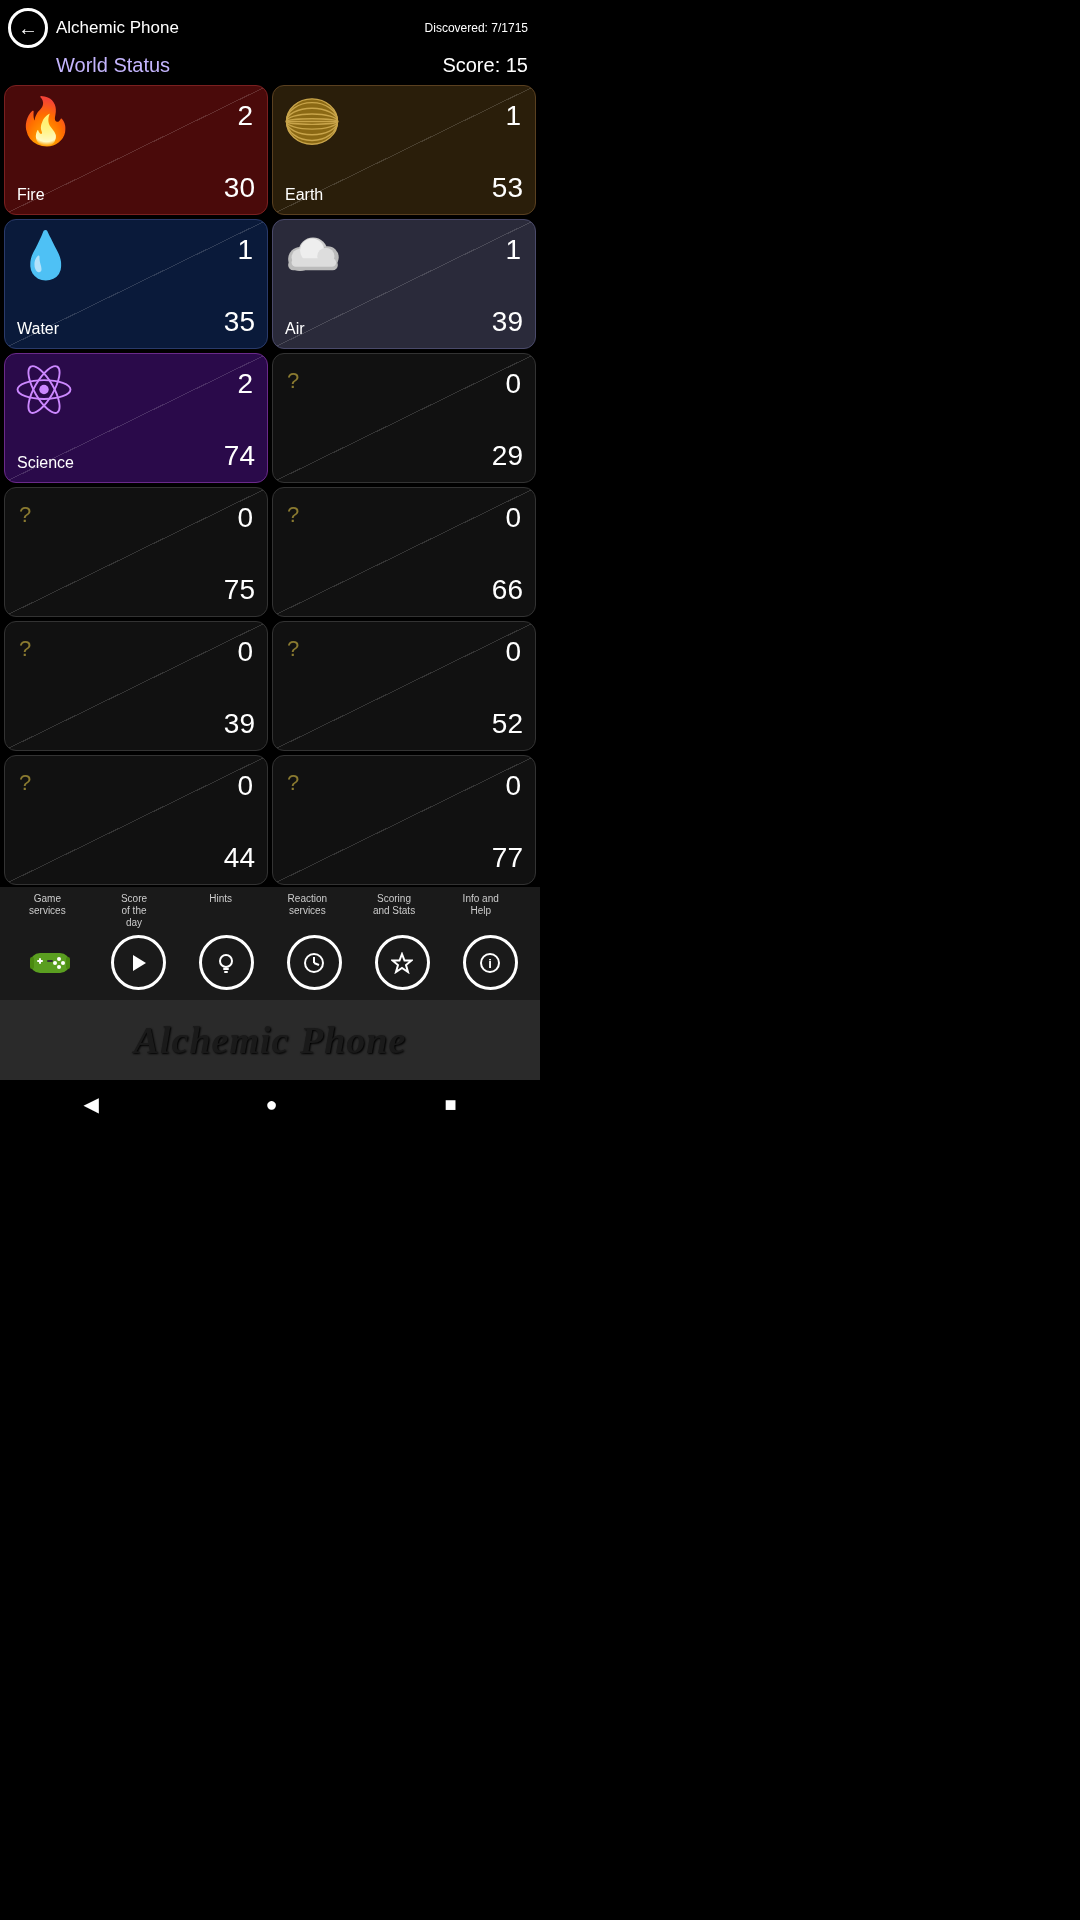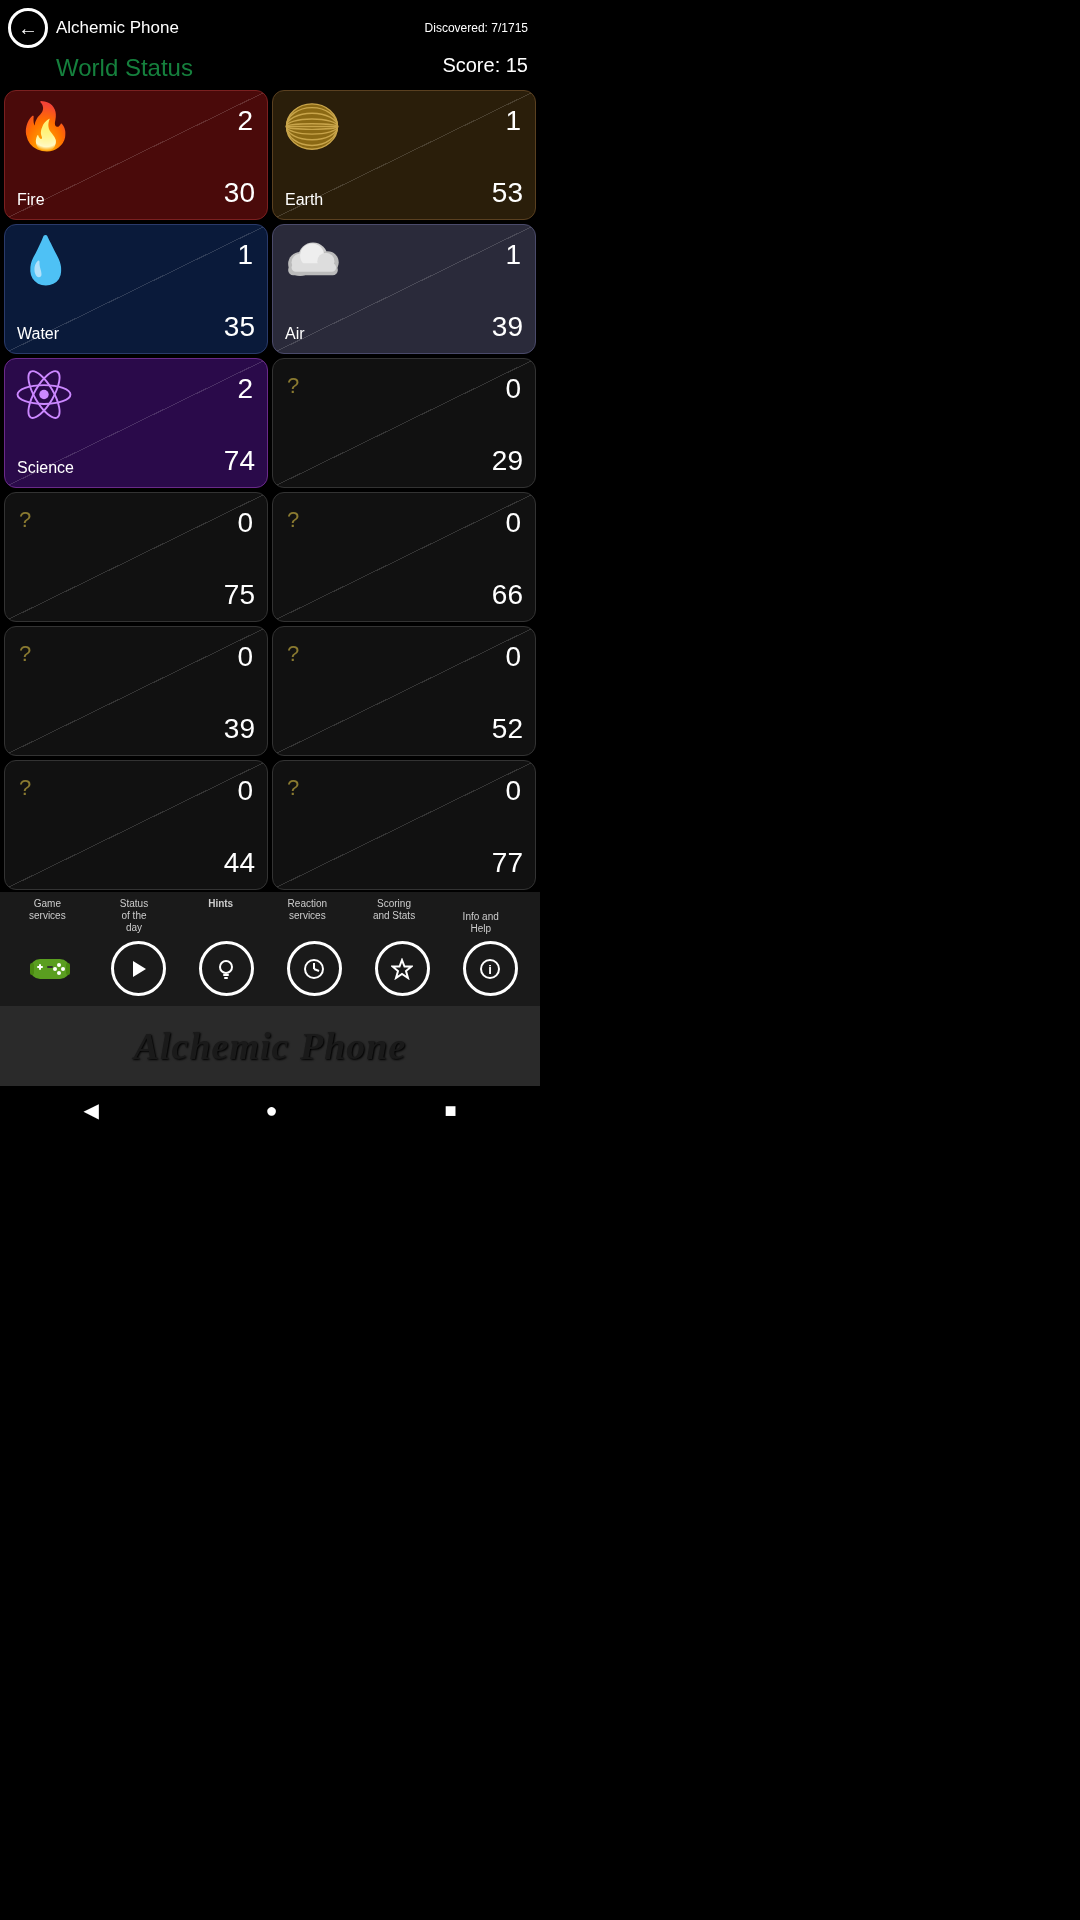--- a/index.html
+++ b/index.html
@@ -45,22 +45,22 @@
       font-size: 12px;
       color: #fff;
     }
 
     .world-score-row {
       display: flex;
       justify-content: space-between;
       padding: 2px 12px 6px 56px;
     }
     .world-status {
-      font-size: 24px;
-      color: #15803d;
+      font-size: 20px;
+      color: #c4b5fd;
       font-weight: normal;
     }
     .score {
       font-size: 20px;
       color: #fff;
       margin-left: 12px;
     }
 
     
     .grid {
@@ -337,29 +337,29 @@
     <span class="card-top-number">0</span>
 
     <span class="card-bottom-number">77</span>
   </div>
   </div>
 
 <div class="bottom-nav-container">
   <div class="bottom-labels" id="bottom-labels">
       <div class="nav-label" style="white-space: pre-line;">Game
 services</div>
-      <div class="nav-label" style="white-space: pre-line;">Status
+      <div class="nav-label" style="white-space: pre-line;">Score
 of the
 day</div>
-      <div class="nav-label" style="white-space: pre-line; font-weight: bold;">Hints</div>
+      <div class="nav-label" style="white-space: pre-line;">Hints</div>
       <div class="nav-label" style="white-space: pre-line;">Reaction
 services</div>
       <div class="nav-label" style="white-space: pre-line;">Scoring
 and Stats</div>
-      <div class="nav-label" style="white-space: pre-line; margin-top: 13px;">Info and
+      <div class="nav-label" style="white-space: pre-line;">Info and
 Help</div>
     </div>
   <div class="bottom-icons-row" id="bottom-icons">
       <div class="nav-icon-btn gamepad-btn">
         <svg width="42" height="32" viewBox="0 0 42 32" fill="none" xmlns="http://www.w3.org/2000/svg">
     <rect x="1" y="6" width="40" height="20" rx="10" fill="#5a9e20"></rect>
     <rect x="8" y="13" width="6" height="2" rx="1" fill="#fff"></rect>
     <rect x="10" y="11" width="2" height="6" rx="1" fill="#fff"></rect>
     <circle cx="30" cy="12" r="2" fill="#fff"></circle>
     <circle cx="34" cy="16" r="2" fill="#fff"></circle>

